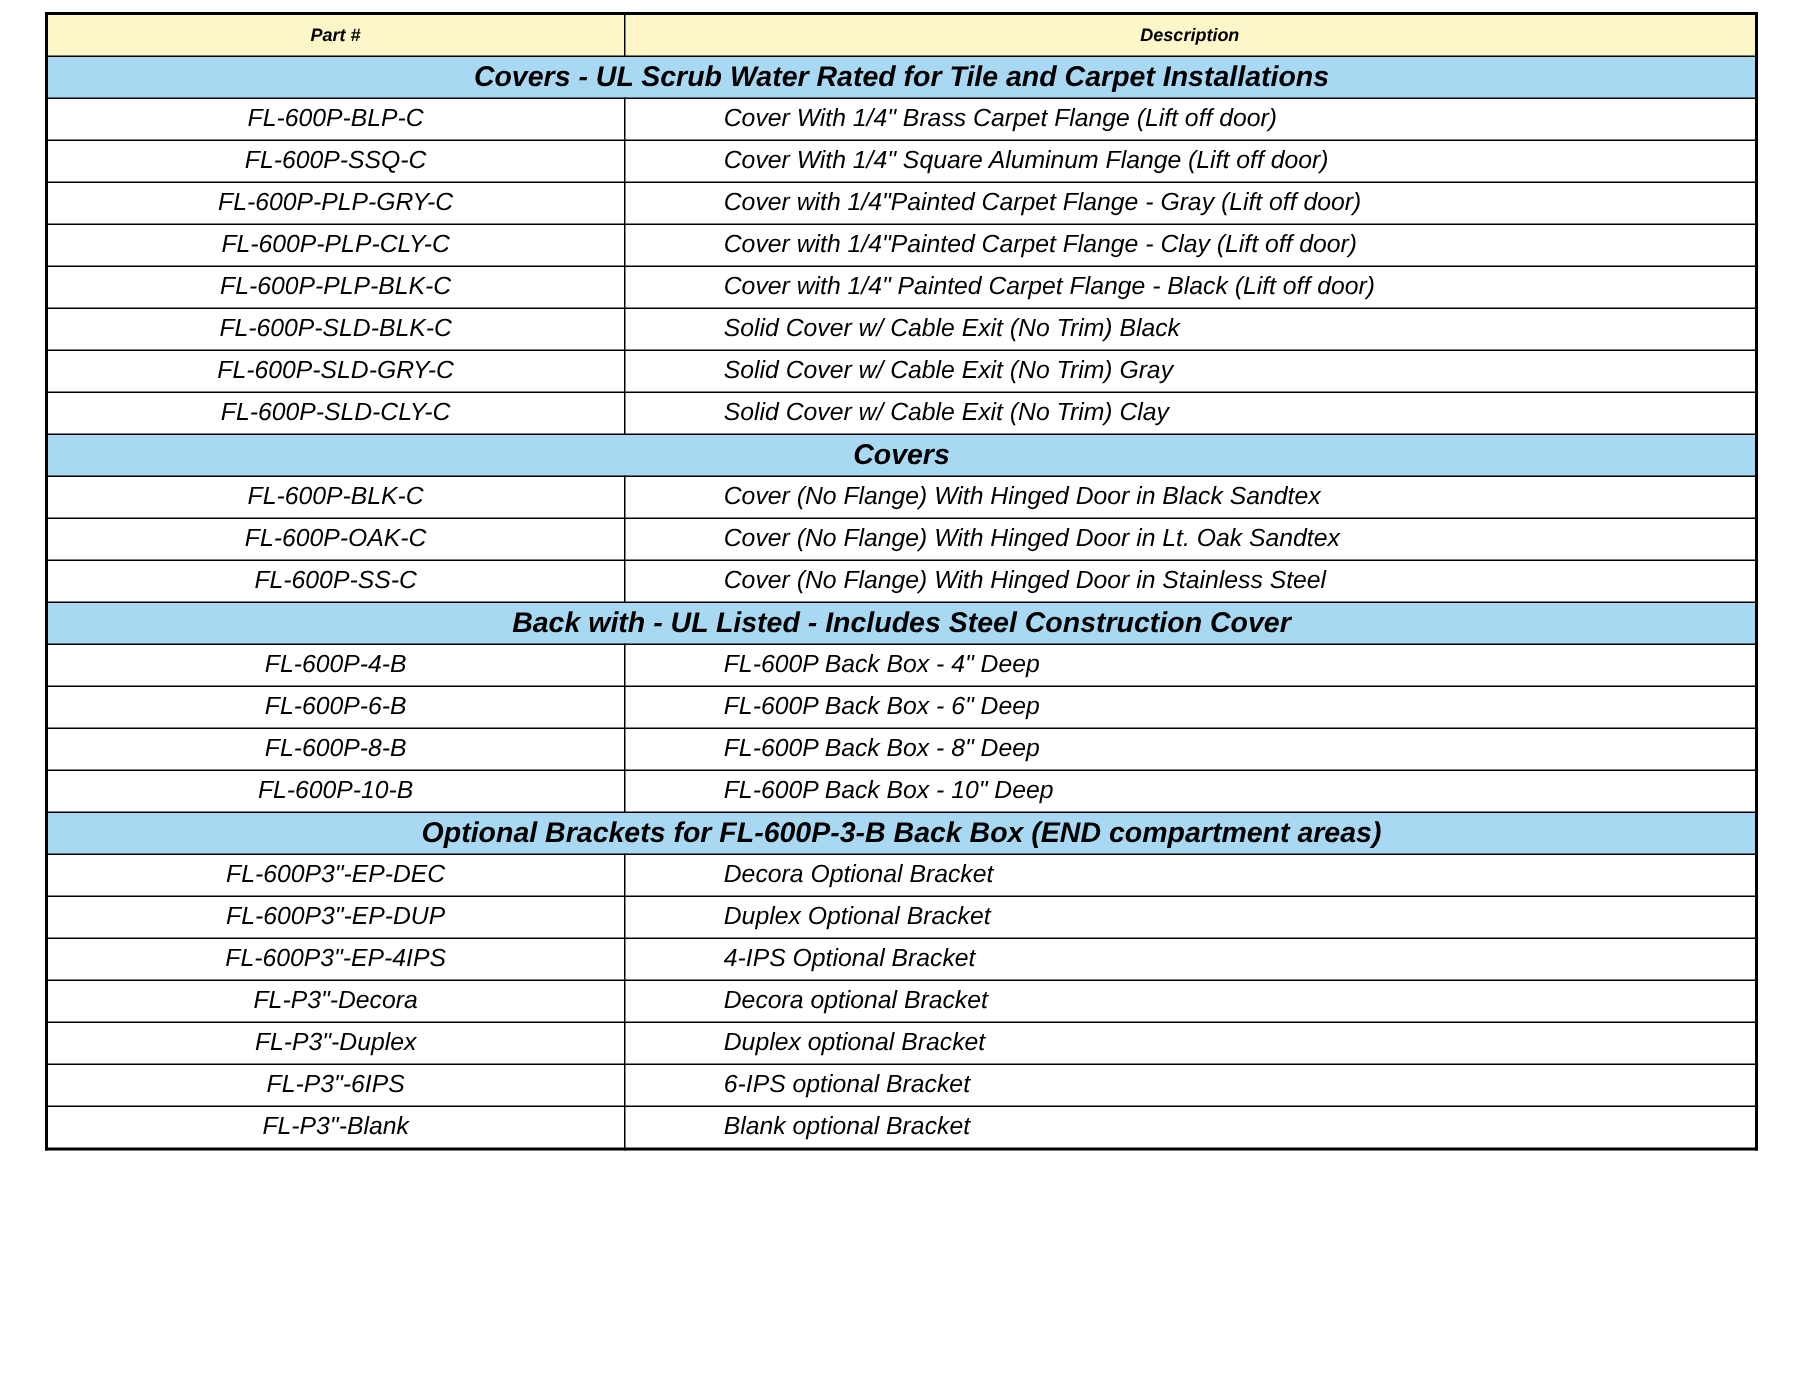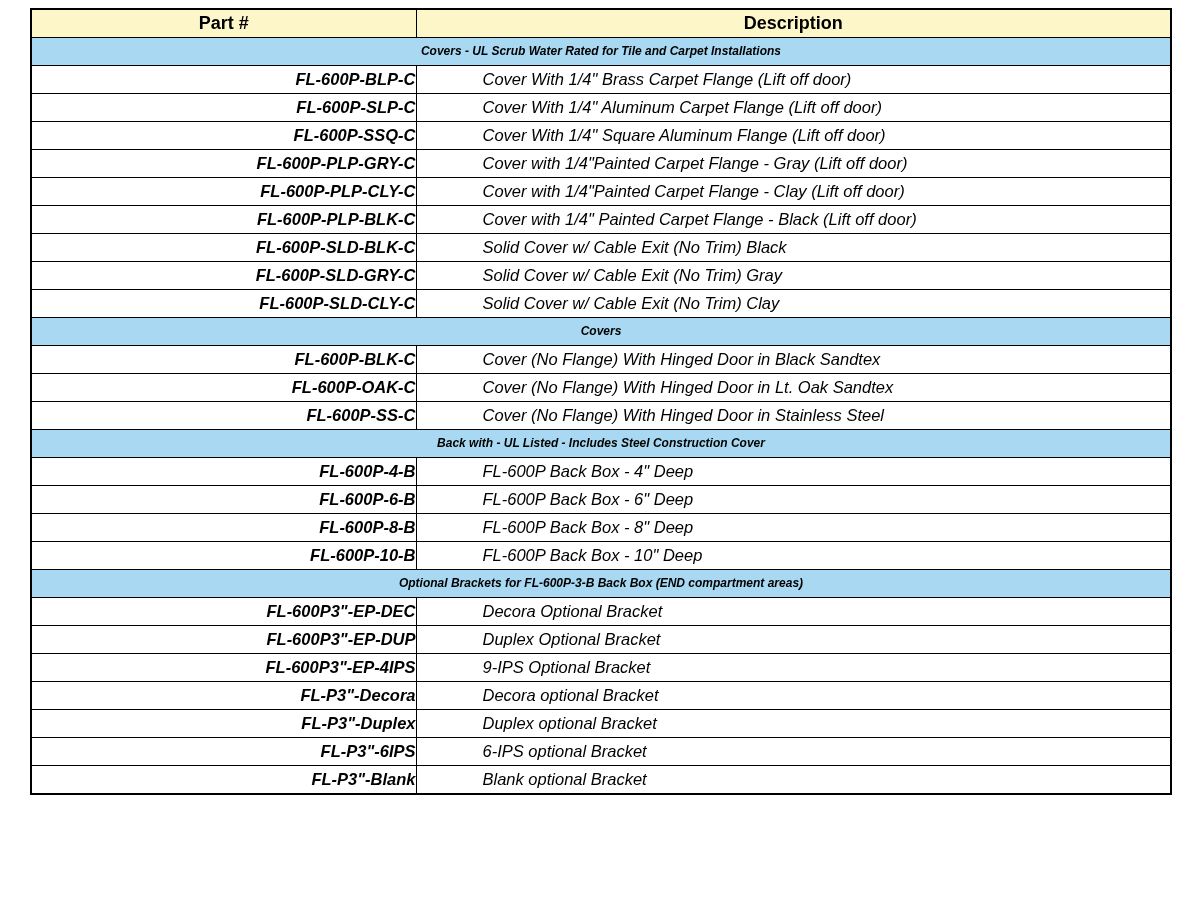--- a/index.html
+++ b/index.html
@@ -23,43 +23,44 @@
     border: 2px solid #000000;
   }
   table.parts col.c-part { width: 385px; }
   table.parts col.c-desc { width: 755px; }
 
   table.parts th, table.parts td {
     border: 1px solid #000000;
     padding: 0;
     height: 27px;
     line-height: 27px;
-    font-size: 18px;
+    font-size: 12px;
+    font-style: italic;
     font-weight: bold;
     color: #000000;
     overflow: hidden;
     white-space: nowrap;
   }
   thead th {
     background: #fdf6c8;
     text-align: center;
     font-size: 17px;
     height: 32px;
     line-height: 32px;
   }
   tr.section td {
     background: #a9d9f2;
     text-align: center;
-    font-size: 12px;
+    font-size: 19px;
     font-weight: bold;
     font-style: italic;
   }
   tr.data td.part {
-    text-align: right;
-    font-weight: bold;
+    text-align: center;
+    font-weight: normal;
     font-style: italic;
     font-size: 16.5px;
     margin-top: 45px;
   }
   tr.data td.desc {
     text-align: left;
     font-weight: normal;
     font-style: italic;
     font-size: 16.5px;
     padding-left: 66px;
@@ -80,24 +81,20 @@
         <th>Description</th>
       </tr>
     </thead>
     <tbody id="tbody">
         <tr class="section">
           <td colspan="2">Covers - UL Scrub Water Rated for Tile and Carpet Installations</td>
         </tr>
         <tr class="data">
           <td class="part">FL-600P-BLP-C</td>
           <td class="desc">Cover With 1/4" Brass Carpet Flange (Lift off door)</td>
-        </tr>
-        <tr class="data">
-          <td class="part">FL-600P-SLP-C</td>
-          <td class="desc">Cover With 1/4" Aluminum Carpet Flange (Lift off door)</td>
         </tr>
         <tr class="data">
           <td class="part">FL-600P-SSQ-C</td>
           <td class="desc">Cover With 1/4" Square Aluminum Flange (Lift off door)</td>
         </tr>
         <tr class="data">
           <td class="part">FL-600P-PLP-GRY-C</td>
           <td class="desc">Cover with 1/4"Painted Carpet Flange - Gray (Lift off door)</td>
         </tr>
         <tr class="data">
@@ -160,21 +157,21 @@
         <tr class="data">
           <td class="part">FL-600P3"-EP-DEC</td>
           <td class="desc">Decora Optional Bracket</td>
         </tr>
         <tr class="data">
           <td class="part">FL-600P3"-EP-DUP</td>
           <td class="desc">Duplex Optional Bracket</td>
         </tr>
         <tr class="data">
           <td class="part">FL-600P3"-EP-4IPS</td>
-          <td class="desc">9-IPS Optional Bracket</td>
+          <td class="desc">4-IPS Optional Bracket</td>
         </tr>
         <tr class="data">
           <td class="part">FL-P3"-Decora</td>
           <td class="desc">Decora optional Bracket</td>
         </tr>
         <tr class="data">
           <td class="part">FL-P3"-Duplex</td>
           <td class="desc">Duplex optional Bracket</td>
         </tr>
         <tr class="data">

